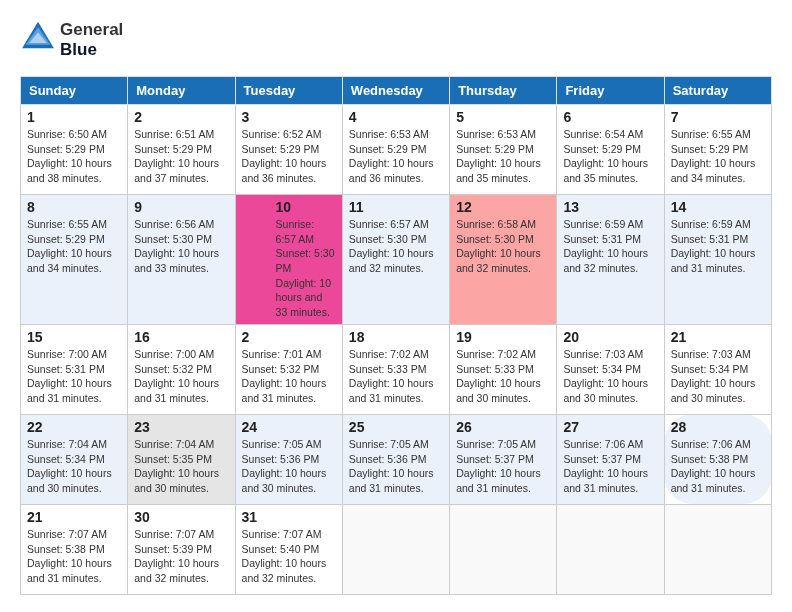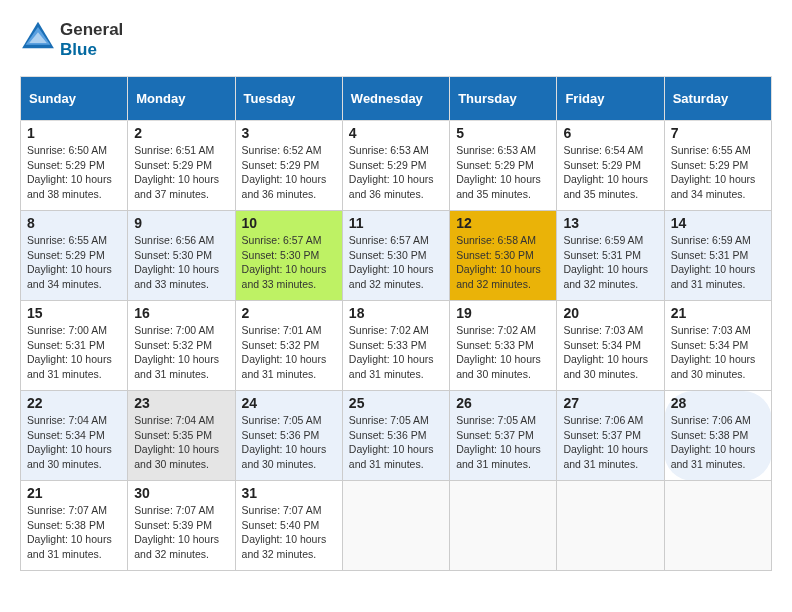--- a/index.html
+++ b/index.html
@@ -38,21 +38,21 @@
     }
     .calendar {
       width: 100%;
       border-collapse: collapse;
       font-size: 11px;
     }
     .calendar th {
       background-color: #1a6eb5;
       color: #fff;
       text-align: left;
-      padding: 14px 8px;
+      padding: 6px 8px;
       font-size: 13px;
       font-weight: bold;
       border: 1px solid #ddd;
     }
     .calendar td {
       border: 1px solid #ccc;
       vertical-align: top;
       padding: 4px 6px;
       width: calc(100% / 7);
       height: 90px;
@@ -82,21 +82,21 @@
 
 <div class="header-section">
   <div class="logo">
     <svg class="logo-icon" viewBox="0 0 40 34">
       <polygon points="20,2 38,32 2,32" fill="#1a6eb5"></polygon>
       <polygon points="20,8 34,28 6,28" fill="#5aa0e0"></polygon>
       <polygon points="20,14 30,26 10,26" fill="#fff" opacity="0.5"></polygon>
     </svg>
     <div>
       <div style="font-size:17px;font-weight:bold;color:#333;">General</div>
-      <div style="font-size:17px;font-weight:bold;color:#0369a1;">Blue</div>
+      <div style="font-size:17px;font-weight:bold;color:#0f172a;">Blue</div>
     </div>
   </div>
   <div class="title-section">
     <div class="month-title"></div>
     <div class="location-title"></div>
   </div>
 </div>
 
 <table class="calendar">
   <thead>
@@ -179,37 +179,37 @@
         </div>
       </td>
         <td style="background-color: rgb(234, 241, 250);">
         <span class="day-number">9</span>
         <div class="day-info">
           Sunrise: 6:56 AM<br>
           Sunset: 5:30 PM<br>
           Daylight: 10 hours and 33 minutes.
         </div>
       </td>
-        <td style="background-color: #bef264;">
+        <td style="background-color: #ec4899; padding-left: 40px;">
         <span class="day-number">10</span>
         <div class="day-info">
           Sunrise: 6:57 AM<br>
           Sunset: 5:30 PM<br>
           Daylight: 10 hours and 33 minutes.
         </div>
       </td>
         <td style="background-color: rgb(234, 241, 250);">
         <span class="day-number">11</span>
         <div class="day-info">
           Sunrise: 6:57 AM<br>
           Sunset: 5:30 PM<br>
           Daylight: 10 hours and 32 minutes.
         </div>
       </td>
-        <td style="background-color: #eab308;">
+        <td style="background-color: #fca5a5;">
         <span class="day-number">12</span>
         <div class="day-info">
           Sunrise: 6:58 AM<br>
           Sunset: 5:30 PM<br>
           Daylight: 10 hours and 32 minutes.
         </div>
       </td>
         <td style="background-color: rgb(234, 241, 250);">
         <span class="day-number">13</span>
         <div class="day-info">

